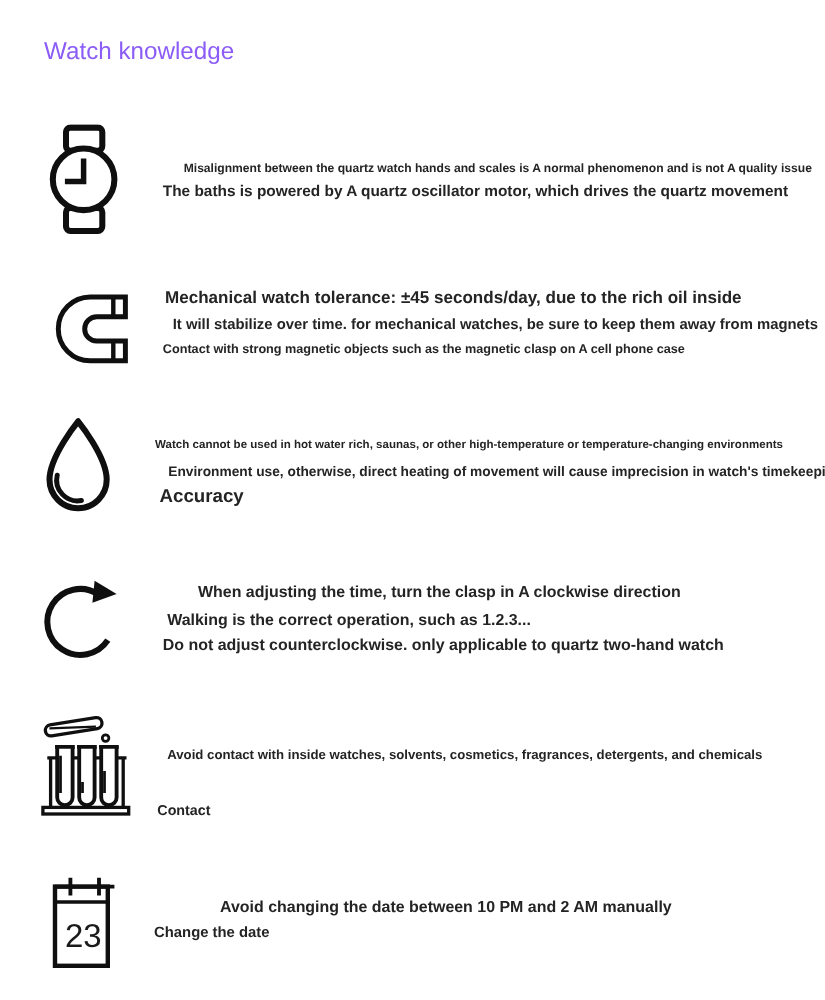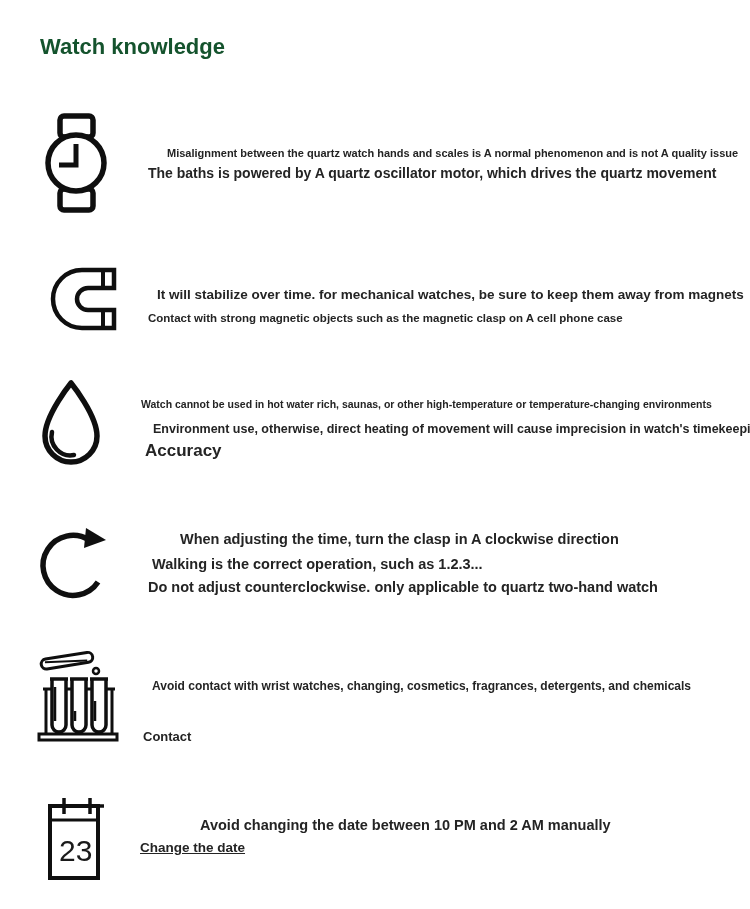--- a/index.html
+++ b/index.html
@@ -1,21 +1,21 @@
 <!DOCTYPE html>
 <html><head>
 <meta charset="utf-8">
 <style>
   html,body{margin:0;padding:0;background:#ffffff;}
   .canvas{
     position:relative;width:750px;height:909px;background:#ffffff;overflow:hidden;
     font-family:"Liberation Sans","DejaVu Sans",sans-serif;color:#1f1f1f;
   }
   .abs{position:absolute;white-space:nowrap;}
-  .title{left:40px;top:34px;font-size:22px;font-weight:700;color:#14532d;}
+  .title{left:40px;top:34px;font-size:22px;font-weight:400;color:#8b5cf6;}
   .b{font-weight:700;color:#242424;}
   .icon{position:absolute;}
   .icon svg{display:block;}
   
   .s1-icon{left:42px;top:113px;}
   .s1-l1{left:167px;top:147px;font-size:11px;}
   .s1-l2{left:148px;top:165px;font-size:14px;}
   
   .s2-icon{left:40px;top:266px;}
   .s2-l1{left:150px;top:262px;font-size:15.5px;}
@@ -31,21 +31,21 @@
   .s4-l1{left:180px;top:531px;font-size:14.5px;}
   .s4-l2{left:152px;top:556px;font-size:14.5px;}
   .s4-l3{left:148px;top:579px;font-size:14.5px;}
   
   .s5-icon{left:35px;top:645px;}
   .s5-l1{left:152px;top:679px;font-size:12px;}
   .s5-l2{left:143px;top:729px;font-size:13px;}
   
   .s6-icon{left:40px;top:790px;}
   .s6-l1{left:200px;top:817px;font-size:14.5px;}
-  .s6-l2{left:140px;top:840px;font-size:13.5px;text-decoration:underline;}
+  .s6-l2{left:140px;top:840px;font-size:13.5px;}
 </style>
 </head>
 <body>
 
 <div class="canvas">
 
   <div class="abs title">Watch knowledge</div>
 
   <div class="icon s1-icon">
     <svg width="68" height="100" viewBox="0 0 68 100" fill="none" stroke="#0f0f0f">
@@ -58,20 +58,21 @@
   <div class="abs b s1-l1">Misalignment between the quartz watch hands and scales is A normal phenomenon and is not A quality issue</div>
   <div class="abs b s1-l2">The baths is powered by A quartz oscillator motor, which drives the quartz movement</div>
 
   <div class="icon s2-icon">
     <svg width="78" height="66" viewBox="0 0 78 66" fill="none" stroke="#0f0f0f">
       <path d="M74 4 H42 A29 29 0 0 0 42 62 H74 V44 H48 A11 11 0 0 1 48 22 H74 Z" stroke-width="4.5"></path>
       <path d="M63 4 V22" stroke-width="4"></path>
       <path d="M63 44 V62" stroke-width="4"></path>
     </svg>
   </div>
+  <div class="abs b s2-l1">Mechanical watch tolerance: ±45 seconds/day, due to the rich oil inside</div>
   <div class="abs b s2-l3">Contact with strong magnetic objects such as the magnetic clasp on A cell phone case</div>
   <div class="abs b s2-l2">It will stabilize over time. for mechanical watches, be sure to keep them away from magnets</div>
 
   <div class="icon s3-icon">
     <svg width="66" height="90" viewBox="0 0 66 90" fill="none" stroke="#0f0f0f">
       <path d="M33 5 C33 5 7 37 7 58 A26 26 0 0 0 59 58 C59 37 33 5 33 5 Z" stroke-width="5.5" stroke-linejoin="round"></path>
       <path d="M14 54 A19 19 0 0 0 36 77" stroke-width="4.5" stroke-linecap="round"></path>
     </svg>
   </div>
   <div class="abs b s3-l1">Watch cannot be used in hot water rich, saunas, or other high-temperature or temperature-changing environments</div>
@@ -103,21 +104,21 @@
       <path d="M37 34 L37 80 A7 7 0 0 0 51 80 L51 34" stroke-width="3.5" fill="#fff"></path>
       <path d="M57 34 L57 80 A7 7 0 0 0 71 80 L71 34" stroke-width="3.5" fill="#fff"></path>
       <path d="M15 34 H33" stroke-width="3.5"></path>
       <path d="M35 34 H53" stroke-width="3.5"></path>
       <path d="M55 34 H73" stroke-width="3.5"></path>
       <path d="M20 42 V76" stroke-width="2.5"></path>
       <path d="M40 66 V76" stroke-width="2.5"></path>
       <path d="M60 56 V76" stroke-width="2.5"></path>
     </svg>
   </div>
-  <div class="abs b s5-l1">Avoid contact with wrist watches, changing, cosmetics, fragrances, detergents, and chemicals</div>
+  <div class="abs b s5-l1">Avoid contact with inside watches, solvents, cosmetics, fragrances, detergents, and chemicals</div>
   <div class="abs b s5-l2">Contact</div>
 
   <div class="icon s6-icon">
     <svg width="70" height="94" viewBox="0 0 70 94" fill="none" stroke="#0f0f0f">
       <rect x="10" y="16" width="48" height="72" stroke-width="4"></rect>
       <path d="M10 16 H64" stroke-width="3.5"></path>
       <path d="M10 30 H58" stroke-width="3"></path>
       <path d="M24 8 V24" stroke-width="3.5"></path>
       <path d="M50 8 V24" stroke-width="3.5"></path>
       <text x="19" y="71" font-size="30" font-weight="400" fill="#1a1a1a" stroke="none">23</text>

